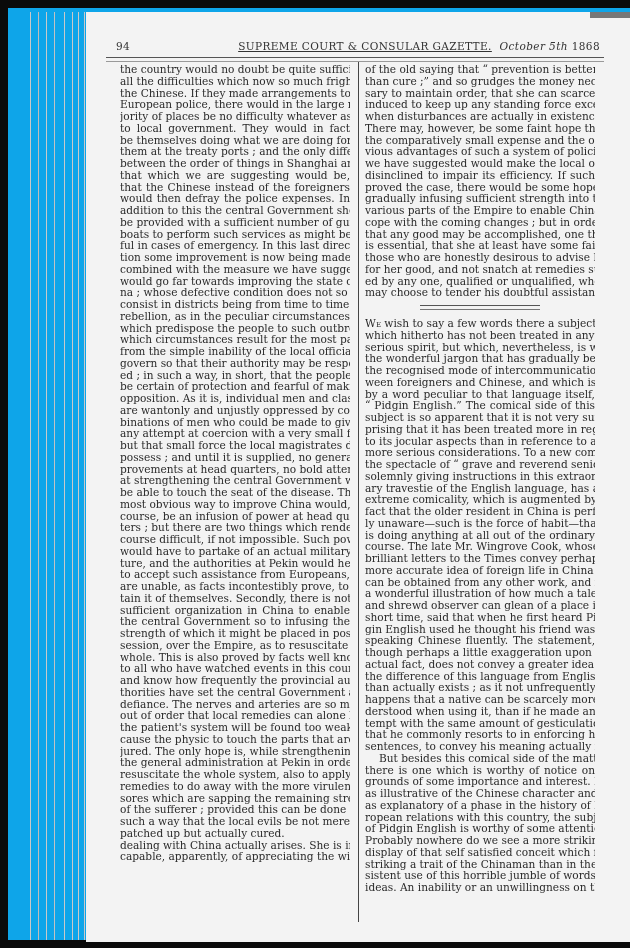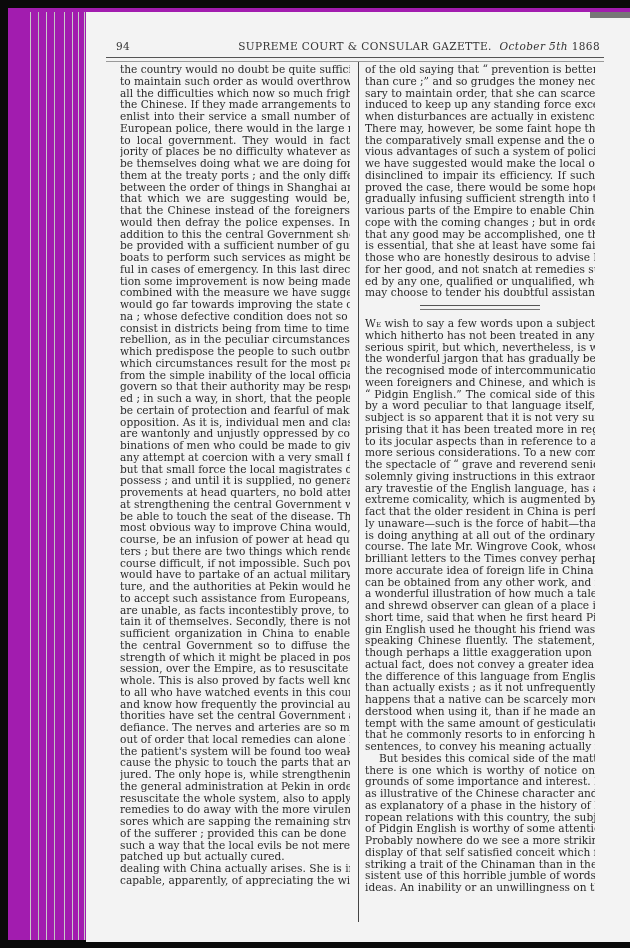--- a/index.html
+++ b/index.html
@@ -2,33 +2,33 @@
 <html><head>
 <meta charset="utf-8">
 <style>
   html, body { margin: 0; padding: 0; }
   body {
     width: 630px; height: 948px; background: #0a0a0a; overflow: hidden;
     position: relative; font-family: "DejaVu Serif", serif;
   }
   .page-stack {
     position: absolute; left: 8px; top: 8px; width: 622px; height: 932px;
-    background: #a21caf;
+    background: #0ea5e9;
   }
   .edge { position: absolute; top: 4px; bottom: 0; width: 1px; background: #c9c9c9; }
   .page {
     position: absolute; left: 78px; top: 4px; width: 548px; height: 930px;
     background: #f3f3f3;
   }
   .header {
     position: absolute; left: 16px; right: 6px; top: 28px; height: 16px;
     font-size: 10.5px; color: #333; letter-spacing: 0.4px;
   }
   .header .num { position: absolute; left: 14px; top: 0; }
-  .header .title { position: absolute; left: 0; right: 0; text-align: center; top: 0; }
+  .header .title { position: absolute; left: 0; right: 0; text-align: center; top: 0; text-decoration: underline; }
   .header .date { position: absolute; right: 28px; top: 0; font-style: italic; }
   .header .date b { font-style: normal; font-weight: normal; }
   .rule-top {
     position: absolute; left: 20px; width: 498px; top: 45px; height: 3px;
     border-top: 1px solid #555; border-bottom: 1px solid #999;
   }
   .col {
     position: absolute; top: 52px; font-size: 10.6px; line-height: 11.75px;
     color: #2a2a2a; text-align: justify;
   }
@@ -66,27 +66,25 @@
     <div class="header">
       <span class="num">94</span>
       <span class="title">SUPREME COURT &amp; CONSULAR GAZETTE.</span>
       <span class="date"><span>October 5th</span> <b>1868</b></span>
     </div>
     <div class="rule-top"></div>
     <div class="col-divider"></div>
 
     <div class="col col-left" id="left-col">
         <span class="line">the country would no doubt be quite sufficient</span>
-        <span class="line">to maintain such order as would overthrow</span>
         <span class="line">all the difficulties which now so much frighten</span>
         <span class="line">the Chinese. If they made arrangements to</span>
-        <span class="line">enlist into their service a small number of</span>
         <span class="line">European police, there would in the large ma-</span>
+        <span class="line">jority of places be no difficulty whatever as</span>
         <span class="line">to local government. They would in fact</span>
-        <span class="line">jority of places be no difficulty whatever as</span>
         <span class="line">be themselves doing what we are doing for</span>
         <span class="line">them at the treaty ports ; and the only difference</span>
         <span class="line">between the order of things in Shanghai and</span>
         <span class="line">that which we are suggesting would be,</span>
         <span class="line">that the Chinese instead of the foreigners</span>
         <span class="line">would then defray the police expenses. In</span>
         <span class="line">addition to this the central Government should</span>
         <span class="line">be provided with a sufficient number of gun-</span>
         <span class="line">boats to perform such services as might be use-</span>
         <span class="line">ful in cases of emergency. In this last direc-</span>
@@ -114,21 +112,21 @@
         <span class="line">most obvious way to improve China would, of</span>
         <span class="line">course, be an infusion of power at head quar-</span>
         <span class="line">ters ; but there are two things which render this</span>
         <span class="line">course difficult, if not impossible. Such power</span>
         <span class="line">would have to partake of an actual military na-</span>
         <span class="line">ture, and the authorities at Pekin would hesitate</span>
         <span class="line">to accept such assistance from Europeans, and</span>
         <span class="line">are unable, as facts incontestibly prove, to ob-</span>
         <span class="line">tain it of themselves. Secondly, there is not</span>
         <span class="line">sufficient organization in China to enable</span>
-        <span class="line">the central Government so to diffuse the</span>
+        <span class="line">the central Government so to infusing the</span>
         <span class="line">strength of which it might be placed in pos-</span>
         <span class="line">session, over the Empire, as to resuscitate the</span>
         <span class="line">whole. This is also proved by facts well known</span>
         <span class="line">to all who have watched events in this country,</span>
         <span class="line">and know how frequently the provincial au-</span>
         <span class="line">thorities have set the central Government at</span>
         <span class="line">defiance. The nerves and arteries are so much</span>
         <span class="line">out of order that local remedies can alone be of</span>
         <span class="line">the patient's system will be found too weak to</span>
         <span class="line">cause the physic to touch the parts that are in-</span>
@@ -162,28 +160,28 @@
           <span class="line">cope with the coming changes ; but in order</span>
           <span class="line">that any good may be accomplished, one thing</span>
           <span class="line">is essential, that she at least have some faith in</span>
           <span class="line">those who are honestly desirous to advise her</span>
           <span class="line">for her good, and not snatch at remedies suggest-</span>
           <span class="line">ed by any one, qualified or unqualified, who</span>
           <span class="line">may choose to tender his doubtful assistance.</span>
         </div>
       <div class="section-rule"></div>
       <div id="right-part2">
-          <span class="line"><span class="sc">We</span><span> wish to say a few words upon a subject</span></span>
+          <span class="line"><span class="sc">We</span><span> wish to say a few words there a subject</span></span>
           <span class="line">which hitherto has not been treated in any very</span>
           <span class="line">serious spirit, but which, nevertheless, is worthy</span>
           <span class="line">the wonderful jargon that has gradually become</span>
           <span class="line">the recognised mode of intercommunication bet-</span>
           <span class="line">ween foreigners and Chinese, and which is known</span>
+          <span class="line">by a word peculiar to that language itself,</span>
           <span class="line">“ Pidgin English.” The comical side of this</span>
-          <span class="line">by a word peculiar to that language itself,</span>
           <span class="line">subject is so apparent that it is not very sur-</span>
           <span class="line">prising that it has been treated more in regard</span>
           <span class="line">to its jocular aspects than in reference to any</span>
           <span class="line">more serious considerations. To a new comer</span>
           <span class="line">the spectacle of “ grave and reverend seniors”</span>
           <span class="line">solemnly giving instructions in this extraordin-</span>
           <span class="line">ary travestie of the English language, has an</span>
           <span class="line">extreme comicality, which is augmented by the</span>
           <span class="line">fact that the older resident in China is perfect-</span>
           <span class="line">ly unaware—such is the force of habit—that he</span>

